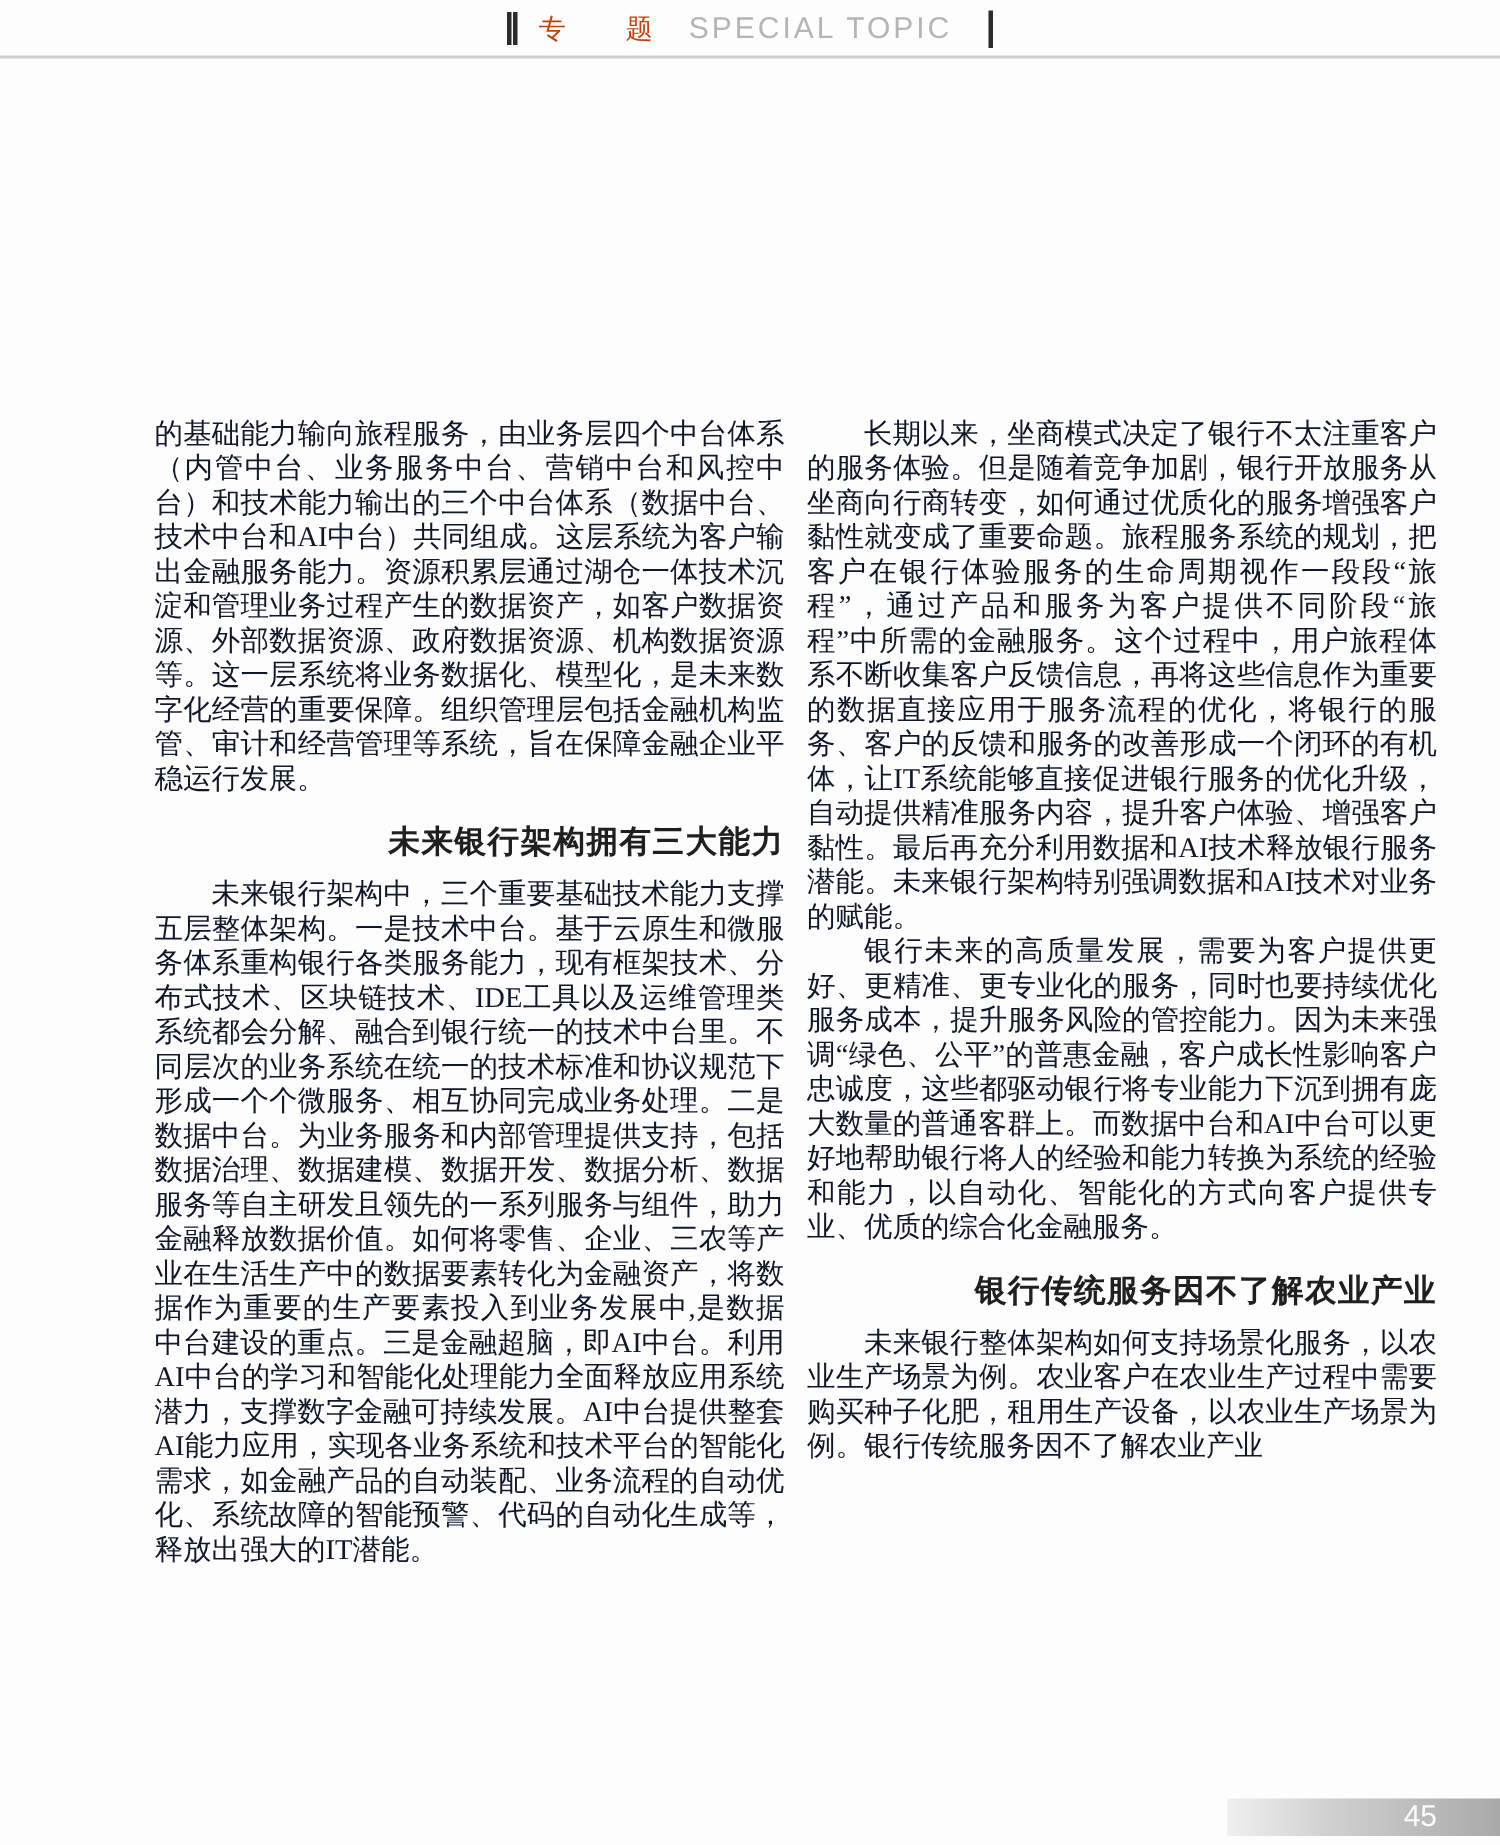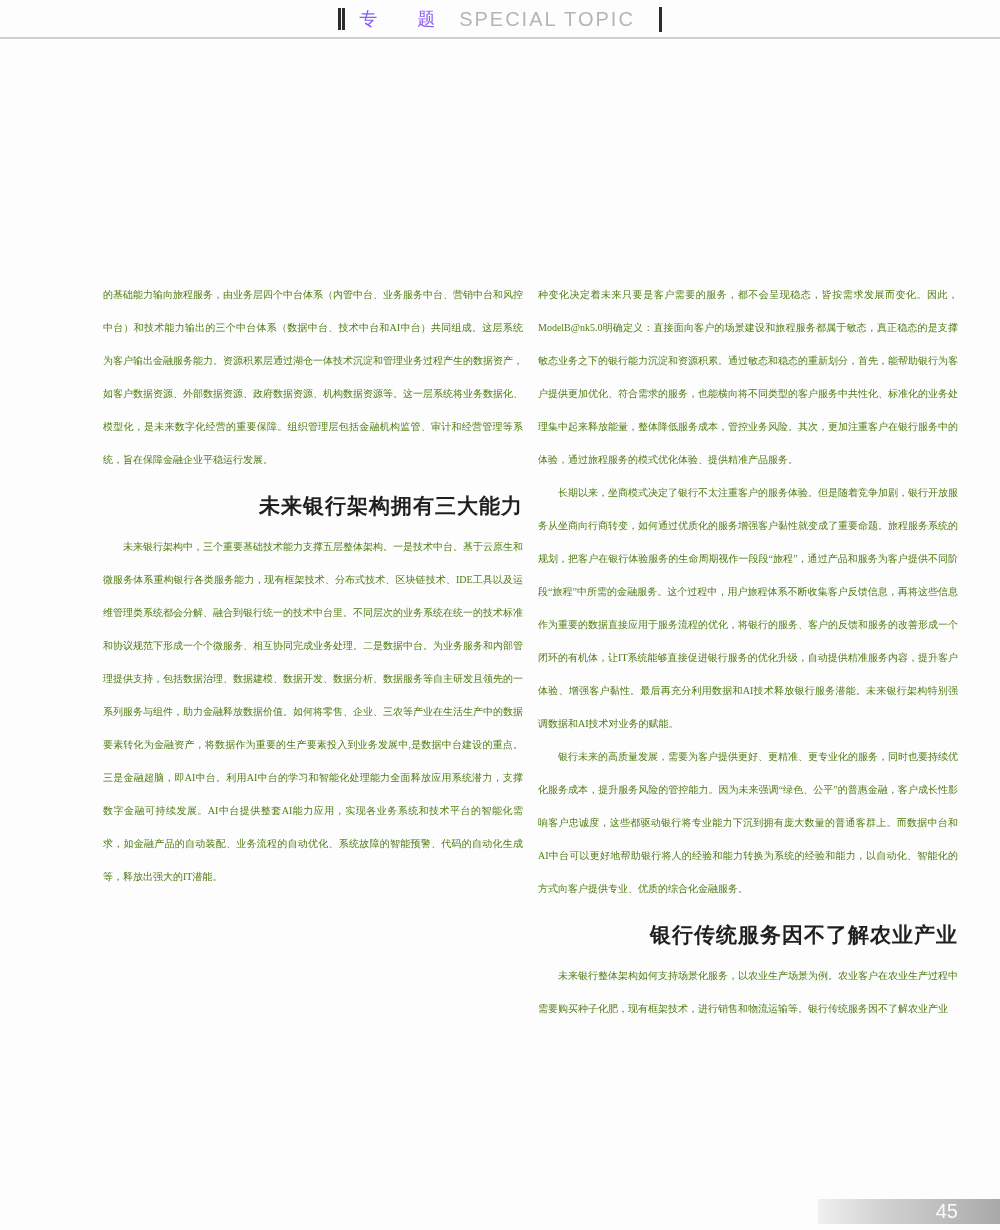--- a/index.html
+++ b/index.html
@@ -36,21 +36,21 @@
     box-sizing: border-box;
   }
   .single-bar {
     width: 3px;
     height: 25px;
     background: #2c2c2c;
     margin-left: 10px;
   }
   .header-zh {
     font-size: 18px;
-    color: #8b5cf6;
+    color: #c2410c;
     letter-spacing: 10px;
     font-family: "Liberation Sans", "DejaVu Sans", sans-serif;
   }
   .header-en {
     font-size: 20px;
     color: #b5b5b5;
     letter-spacing: 2px;
     font-family: "Liberation Sans", "DejaVu Sans", sans-serif;
   }
   .header-rule {
@@ -69,23 +69,23 @@
     right: 42px;
     display: flex;
     gap: 15px;
   }
   .col {
     flex: 1 1 0;
     min-width: 0;
   }
   .para {
     margin: 0;
-    font-size: 10px;
-    line-height: 33px;
-    color: #4d7c0f;
+    font-size: 19px;
+    line-height: 23px;
+    color: #0f172a;
     text-align: justify;
     text-indent: 2em;
     letter-spacing: 0px;
   }
   .para.no-indent {
     text-indent: 0;
   }
   .heading {
     margin: 16px 0 10px 0;
     text-indent: 1.4em;
@@ -132,25 +132,24 @@
 
   <main class="columns">
 
     <section class="col">
       <p class="para no-indent">的基础能力输向旅程服务，由业务层四个中台体系（内管中台、业务服务中台、营销中台和风控中台）和技术能力输出的三个中台体系（数据中台、技术中台和AI中台）共同组成。这层系统为客户输出金融服务能力。资源积累层通过湖仓一体技术沉淀和管理业务过程产生的数据资产，如客户数据资源、外部数据资源、政府数据资源、机构数据资源等。这一层系统将业务数据化、模型化，是未来数字化经营的重要保障。组织管理层包括金融机构监管、审计和经营管理等系统，旨在保障金融企业平稳运行发展。</p>
       <h2 class="heading">未来银行架构拥有三大能力</h2>
       <p class="para">未来银行架构中，三个重要基础技术能力支撑五层整体架构。一是技术中台。基于云原生和微服务体系重构银行各类服务能力，现有框架技术、分布式技术、区块链技术、IDE工具以及运维管理类系统都会分解、融合到银行统一的技术中台里。不同层次的业务系统在统一的技术标准和协议规范下形成一个个微服务、相互协同完成业务处理。二是数据中台。为业务服务和内部管理提供支持，包括数据治理、数据建模、数据开发、数据分析、数据服务等自主研发且领先的一系列服务与组件，助力金融释放数据价值。如何将零售、企业、三农等产业在生活生产中的数据要素转化为金融资产，将数据作为重要的生产要素投入到业务发展中,是数据中台建设的重点。三是金融超脑，即AI中台。利用AI中台的学习和智能化处理能力全面释放应用系统潜力，支撑数字金融可持续发展。AI中台提供整套AI能力应用，实现各业务系统和技术平台的智能化需求，如金融产品的自动装配、业务流程的自动优化、系统故障的智能预警、代码的自动化生成等，释放出强大的IT潜能。</p>
     </section>
 
     <section class="col">
-      <p class="para no-indent">种变化决定着未来只要是客户需要的服务，都不会呈现稳态，皆按需求发展而变化。因此，ModelB@nk5.0明确定义：直接面向客户的场景建设和旅程服务都属于敏态，真正稳态的是支撑敏态业务之下的银行能力沉淀和资源积累。通过敏态和稳态的重新划分，首先，能帮助银行为客户提供更加优化、符合需求的服务，也能横向将不同类型的客户服务中共性化、标准化的业务处理集中起来释放能量，整体降低服务成本，管控业务风险。其次，更加注重客户在银行服务中的体验，通过旅程服务的模式优化体验、提供精准产品服务。</p>
       <p class="para">长期以来，坐商模式决定了银行不太注重客户的服务体验。但是随着竞争加剧，银行开放服务从坐商向行商转变，如何通过优质化的服务增强客户黏性就变成了重要命题。旅程服务系统的规划，把客户在银行体验服务的生命周期视作一段段“旅程”，通过产品和服务为客户提供不同阶段“旅程”中所需的金融服务。这个过程中，用户旅程体系不断收集客户反馈信息，再将这些信息作为重要的数据直接应用于服务流程的优化，将银行的服务、客户的反馈和服务的改善形成一个闭环的有机体，让IT系统能够直接促进银行服务的优化升级，自动提供精准服务内容，提升客户体验、增强客户黏性。最后再充分利用数据和AI技术释放银行服务潜能。未来银行架构特别强调数据和AI技术对业务的赋能。</p>
       <p class="para">银行未来的高质量发展，需要为客户提供更好、更精准、更专业化的服务，同时也要持续优化服务成本，提升服务风险的管控能力。因为未来强调“绿色、公平”的普惠金融，客户成长性影响客户忠诚度，这些都驱动银行将专业能力下沉到拥有庞大数量的普通客群上。而数据中台和AI中台可以更好地帮助银行将人的经验和能力转换为系统的经验和能力，以自动化、智能化的方式向客户提供专业、优质的综合化金融服务。</p>
       <h2 class="heading">银行传统服务因不了解农业产业</h2>
-      <p class="para">未来银行整体架构如何支持场景化服务，以农业生产场景为例。农业客户在农业生产过程中需要购买种子化肥，现有框架技术，进行销售和物流运输等。银行传统服务因不了解农业产业</p>
+      <p class="para">未来银行整体架构如何支持场景化服务，以农业生产场景为例。农业客户在农业生产过程中需要购买种子化肥，租用生产设备，以农业生产场景为例。银行传统服务因不了解农业产业</p>
     </section>
 
   </main>
 
   <div class="page-num-bar">
     <span class="page-num">45</span>
   </div>
 
 </div>
 

